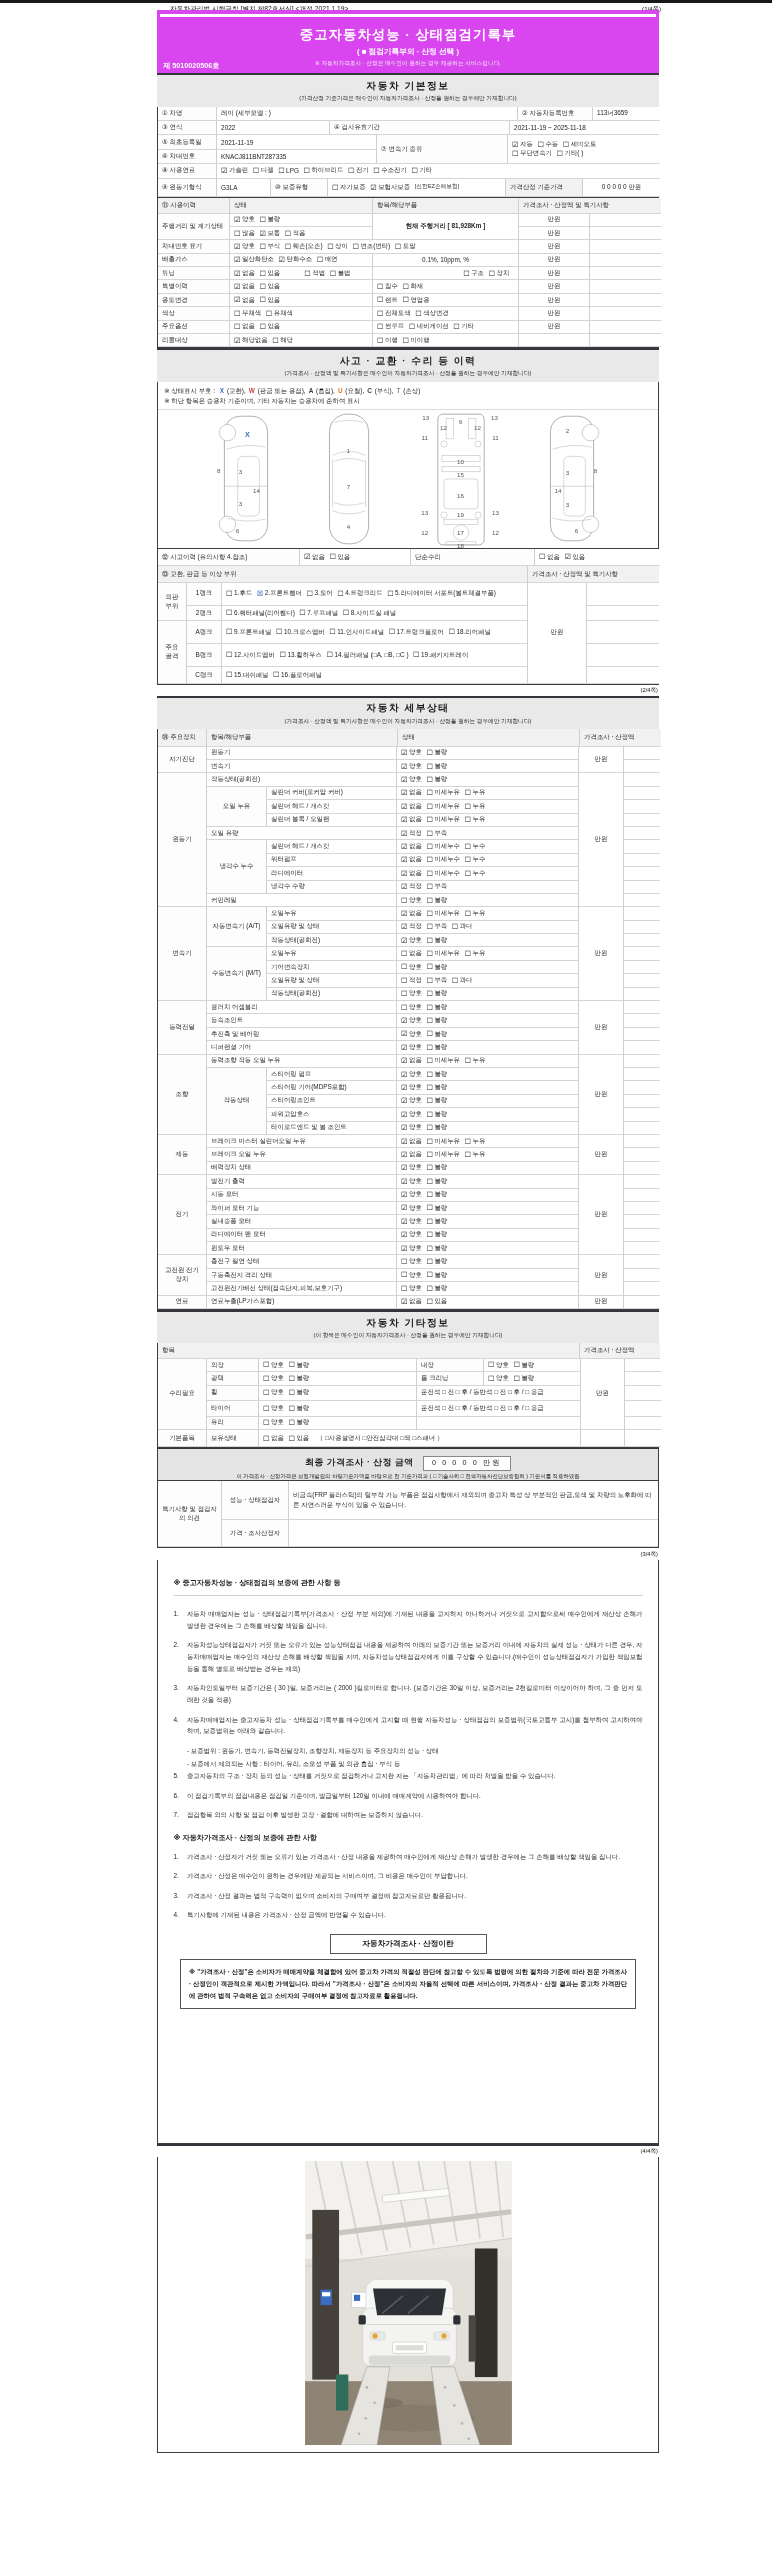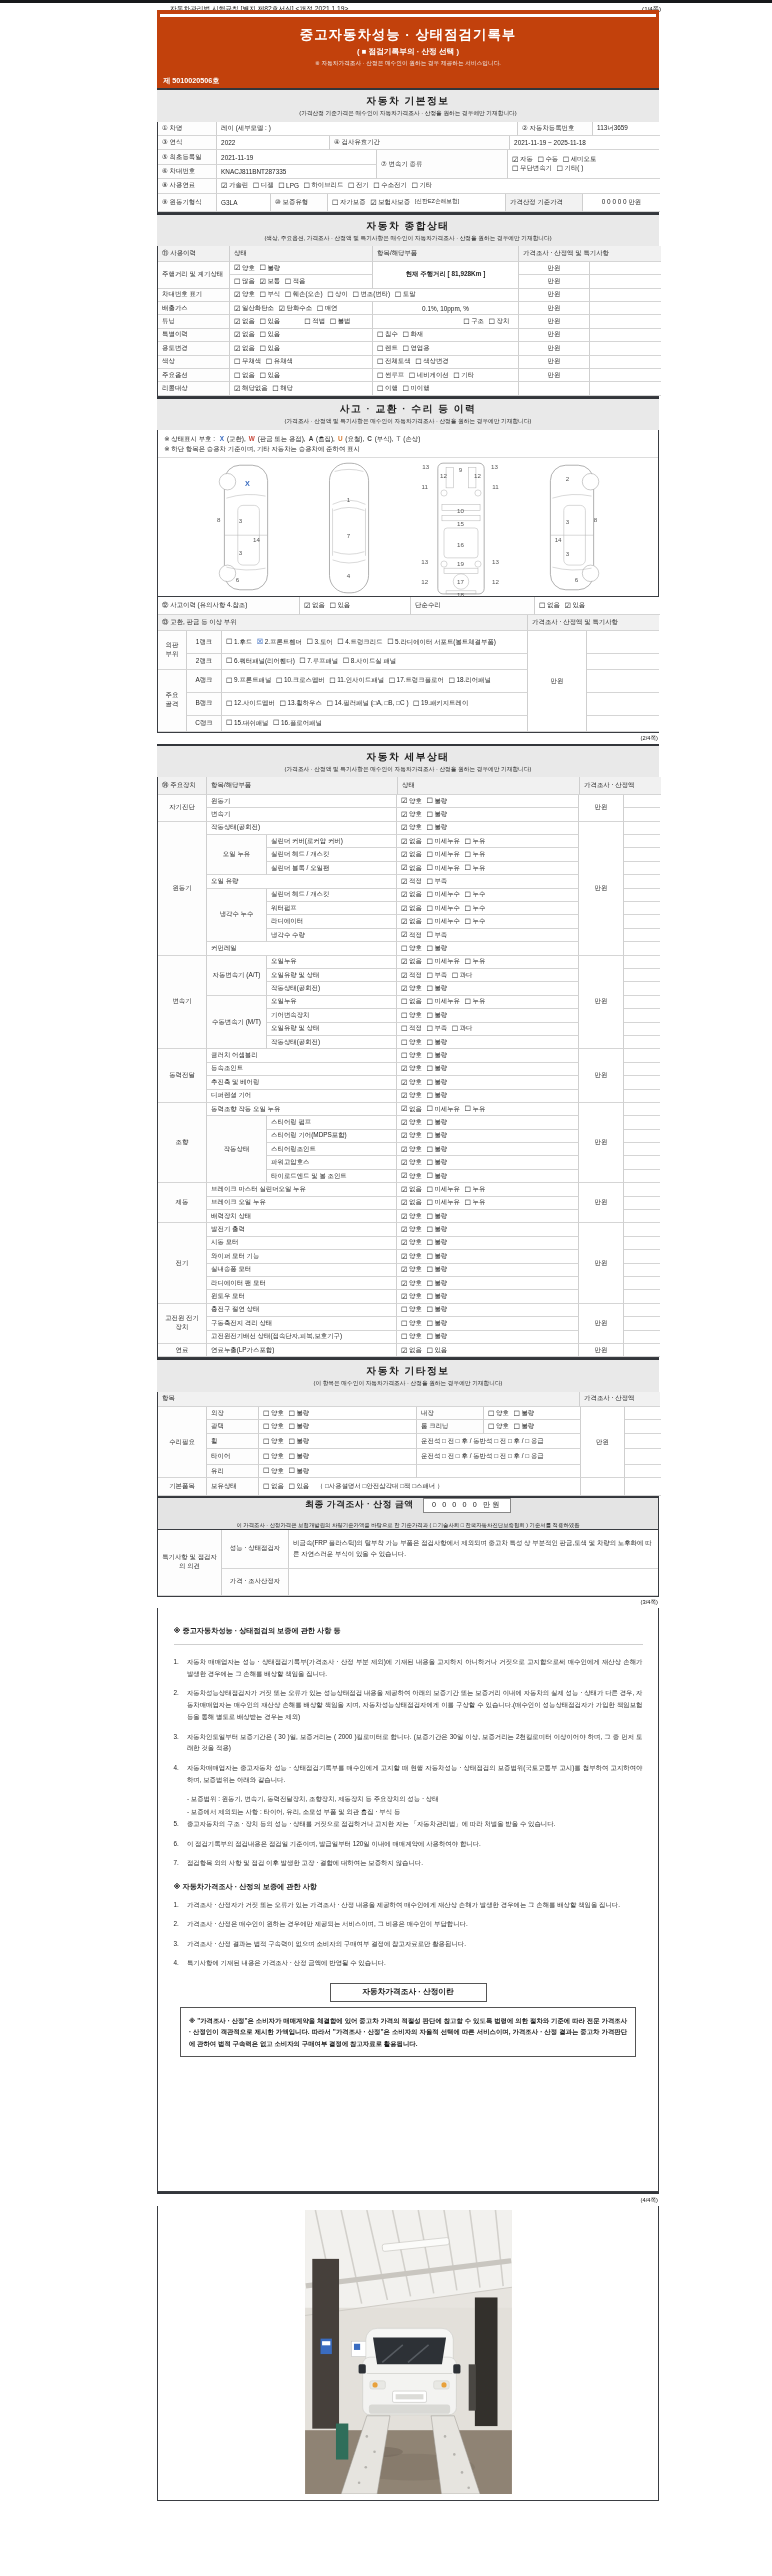--- a/index.html
+++ b/index.html
@@ -4,21 +4,21 @@
 <style>
   html,body{margin:0;padding:0;background:#fff;}
   .page{position:relative;width:773px;height:2576px;background:#fff;overflow:hidden;
         font-family:"Liberation Sans","DejaVu Sans",sans-serif;color:#1c1c1c;}
   .topstrip{position:absolute;top:0;left:0;width:773px;height:3.1px;background:#17181b;}
   .refline{position:absolute;top:4.6px;left:170px;font-size:6.7px;color:#111;}
   .pg-top{position:absolute;top:4.6px;right:112px;font-size:6.2px;color:#111;}
   .doc{position:absolute;left:157px;top:10.3px;width:502px;}
 
   
-  .sec-dark{background:#c2410c;color:#fff;height:78px;position:relative;}
+  .sec-dark{background:#d946ef;color:#fff;height:63px;position:relative;}
   .sec-dark .band{position:absolute;top:3.6px;left:2.6px;right:2.6px;height:3.6px;background:#fff;}
   .t-title{padding-top:15.5px;text-align:center;font-size:13.4px;font-weight:bold;letter-spacing:1px;}
   .t-sub{text-align:center;font-size:7.7px;margin-top:3.6px;font-weight:bold;}
   .t-note{text-align:center;font-size:5.7px;margin-top:2.6px;color:#f0f0f0;}
   .docno{position:absolute;left:6.2px;bottom:2.6px;font-size:7.2px;font-weight:bold;}
 
   
   .gband{background:#e9e9e9;border-top:2.1px solid #33363b;text-align:center;padding:4.6px 0 3.6px;}
   .gband .h{font-size:9.8px;font-weight:bold;letter-spacing:1.5px;}
   .gband .s{font-size:5.7px;margin-top:2.1px;color:#222;}
@@ -60,21 +60,21 @@
   .n-item .no{width:13.4px;flex:none;}
   .n-item .tx{flex:1;text-align:justify;}
   .n-subline{font-size:6.4px;line-height:1.8;margin:1px 0 1px 13.4px;color:#222;}
   .pbox-title{width:155px;margin:13.4px auto 5.2px;border:1px solid #555;text-align:center;
               font-size:7.7px;font-weight:bold;padding:3.6px 0;}
   .pbox{border:0.5px solid #555;margin:0 6.2px;padding:6.7px 8.2px;font-size:6.4px;font-weight:bold;
         line-height:1.8;text-align:justify;}
 
   
   .finalband{border:1px solid #3a3d42;border-top:1.5px solid #33363b;background:#e4e4e4;height:33px;
-             box-sizing:border-box;display:flex;flex-direction:column;justify-content:space-between;align-items:center;}
+             box-sizing:border-box;display:flex;flex-direction:column;justify-content:flex-end;align-items:center;}
   .fb-row{display:flex;align-items:center;gap:9.3px;}
   .fb-lab{font-size:8.8px;font-weight:bold;letter-spacing:0.5px;}
   .fb-val{background:#fff;border:0.5px solid #888;padding:1.5px 8.2px;font-size:7.2px;letter-spacing:2.1px;}
   .fb-note{font-size:5.4px;margin-top:2.6px;color:#222;}
 
   
   .photobody{border-left:1px solid #3a3d42;border-right:1px solid #3a3d42;border-bottom:1px solid #3a3d42;
              background:#fff;display:flex;justify-content:center;padding:4.1px 0 6.2px;}
 
   
@@ -189,24 +189,20 @@
               <span class="bx">☑</span>
               <span class="cl">보험사보증</span>
             </span>
             <span class="small">[신한EZ손해보험]</span>
           </div>
           <div class="cell lbl shade" style="">가격산정 기준가격</div>
           <div class="cell last ctr" style="">0 0 0 0 0 만원</div>
         </div>
       </div>
 
-    <div class="gband">
-      <div class="h">자동차 종합상태</div>
-      <div class="s">(색상, 주요옵션, 가격조사 · 산정액 및 특기사항은 매수인이 자동차가격조사 · 산정을 원하는 경우에만 기재합니다)</div>
-    </div>
     <div id="overall-table" class="tblwrap">
         <div class="grid colhead" style="grid-template-columns:72px 143px 146px 142px;grid-auto-rows:15.5px;">
           <div class="cell " style="">⑪ 사용이력</div>
           <div class="cell " style="">상태</div>
           <div class="cell " style="">항목/해당부품</div>
           <div class="cell last" style="">가격조사 · 산정액 및 특기사항</div>
         </div>
         <div class="grid" style="grid-template-columns:72px 143px 146px 71px 71px;grid-template-rows:13.4px 13.4px;">
           <div class="cell lbl" style="grid-row:1/3;grid-column:1;">주행거리 및 계기상태</div>
           <div class="cell " style="grid-row:1;grid-column:2;">

